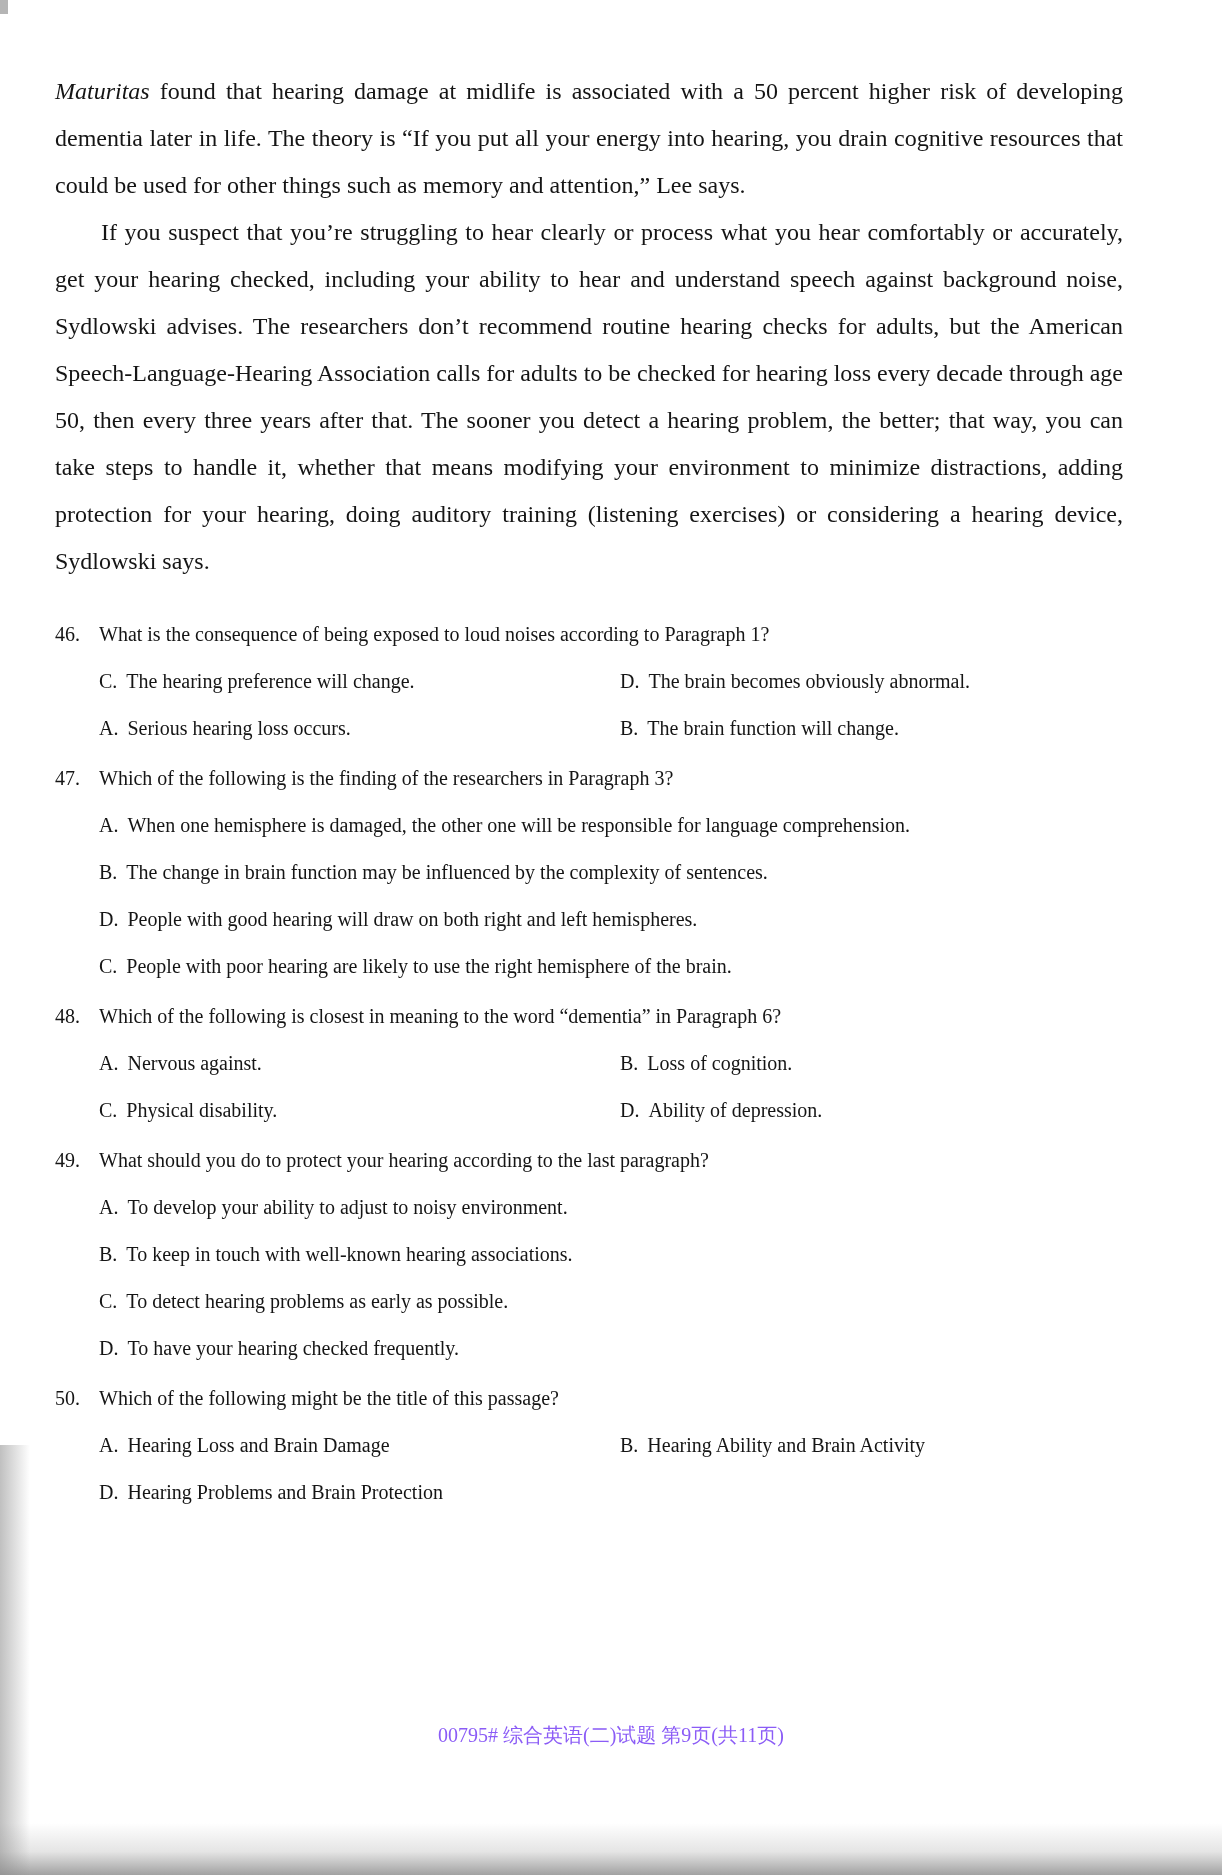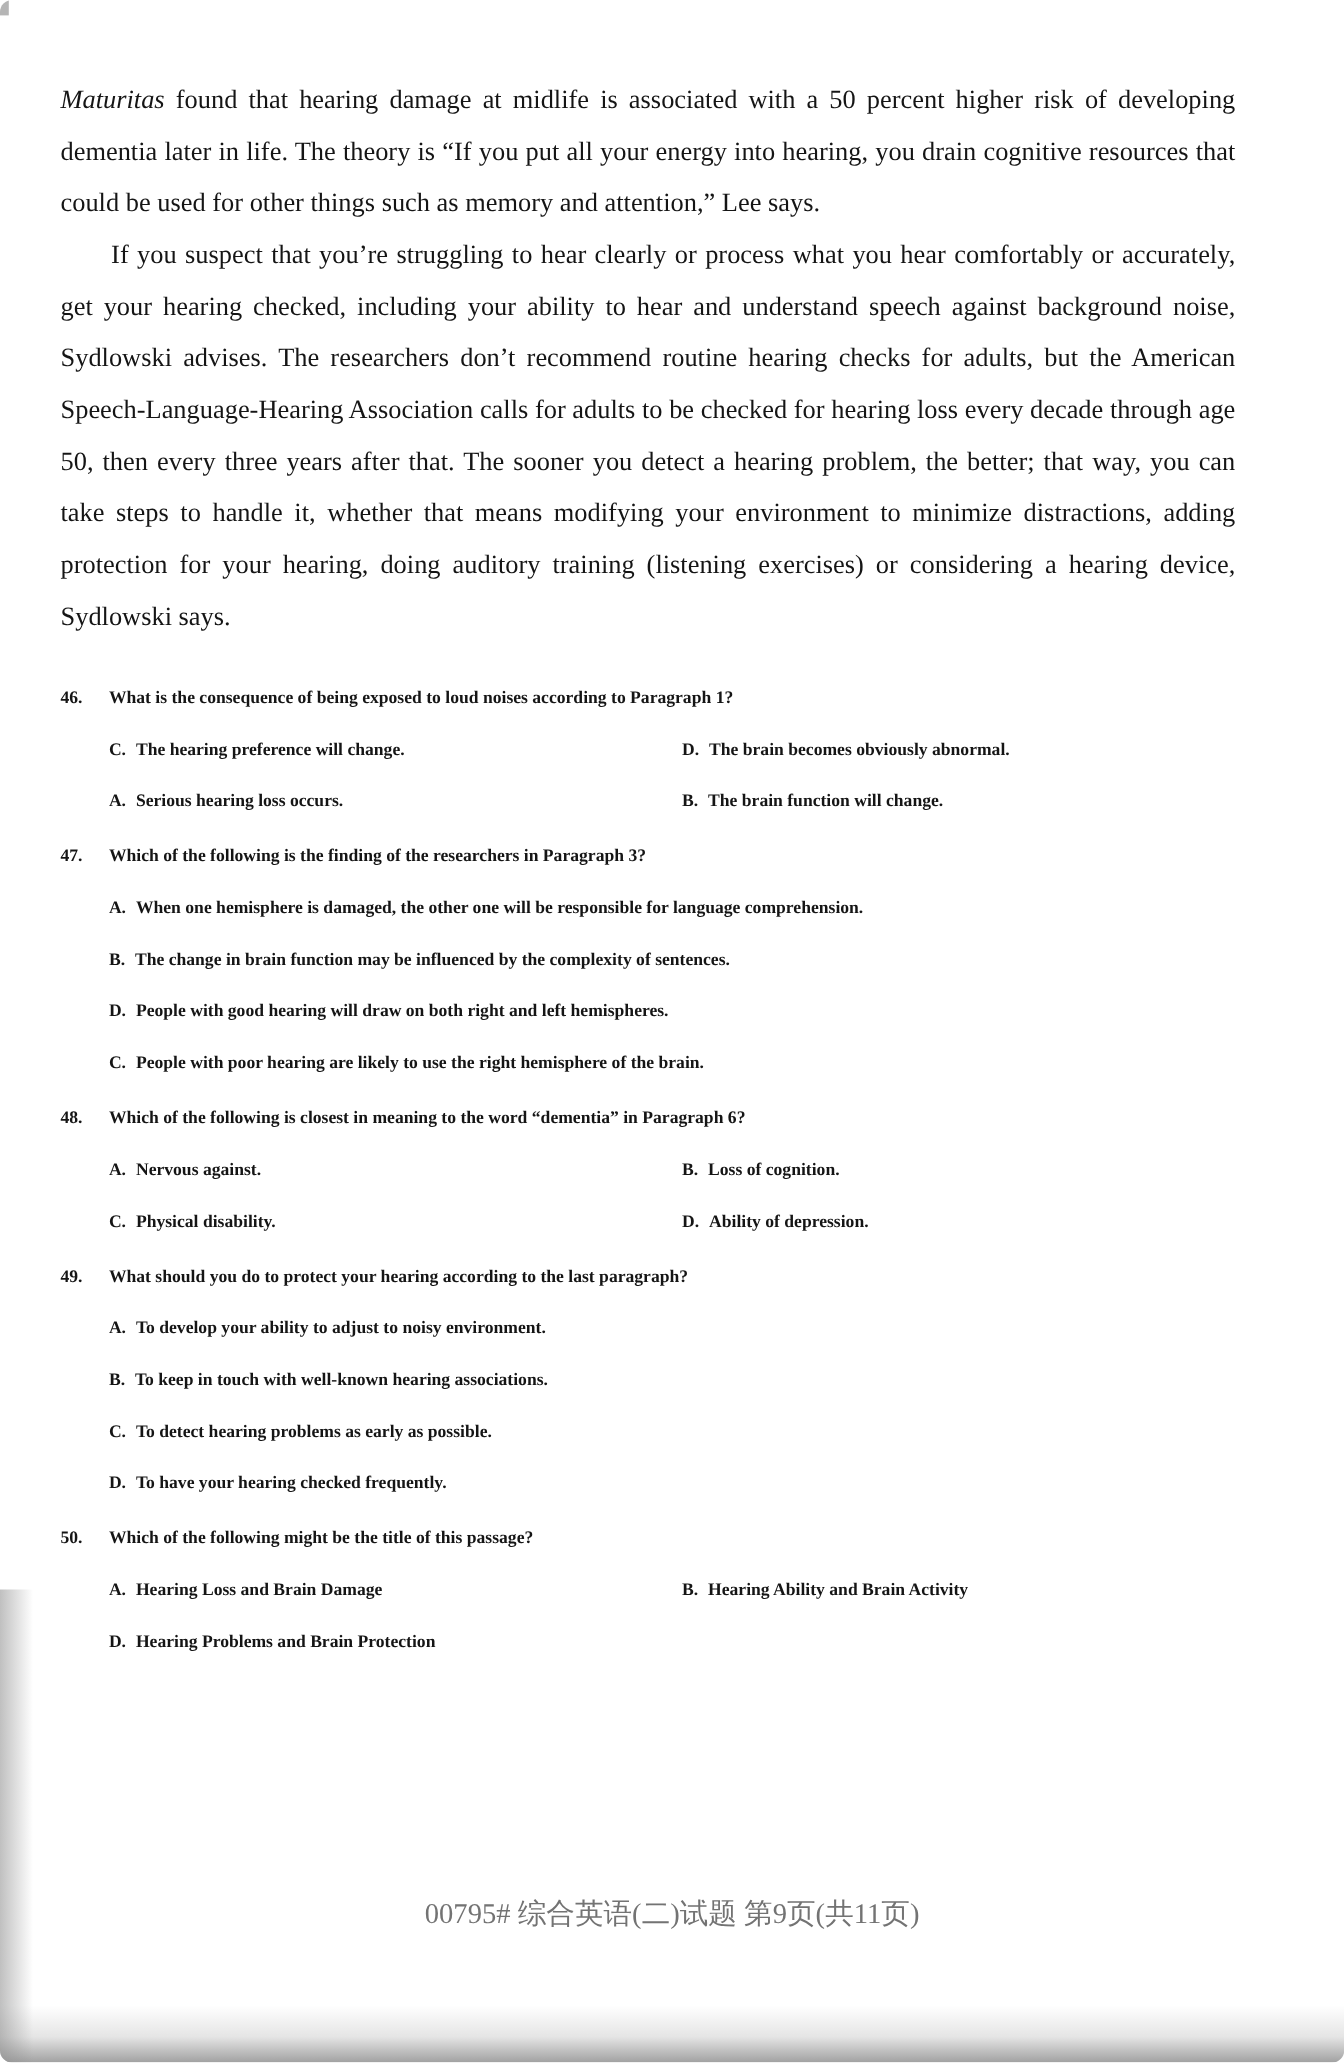--- a/index.html
+++ b/index.html
@@ -4,50 +4,49 @@
 <style>
   html, body { margin: 0; padding: 0; background: #ffffff; }
   .page {
     position: relative;
     width: 1222px;
     height: 1875px;
     background: #ffffff;
     font-family: "Liberation Serif", "DejaVu Serif", serif;
     color: #151515;
     overflow: hidden;
-    border-radius: 11px;
   }
   .content {
     position: absolute;
     top: 68px;
     left: 55px;
     width: 1068px;
   }
   .passage { font-size: 24px; line-height: 47px; }
   .passage p { margin: 0; text-align: justify; }
   .passage p.indent { text-indent: 46px; }
-  .questions { margin-top: 26px; font-size: 16px; line-height: 47px; font-weight: bold; }
+  .questions { margin-top: 26px; font-size: 20px; line-height: 47px; }
   .question { margin-top: 3px; }
   .q-row { display: flex; }
   .q-num { flex: 0 0 44px; }
   .q-text { flex: 1; }
   .q-opts { margin-left: 44px; }
   .opt-pair { display: flex; }
   .opt-left { flex: 0 0 521px; }
   .opt-right { flex: 1; }
   .opt-full { padding-left: 28px; text-indent: -28px; }
   .lbl { margin-right: 9px; }
   .footer {
     position: absolute;
     top: 1722px;
     left: 0;
     width: 100%;
     text-align: center;
-    font-size: 26px;
-    color: #737373;
+    font-size: 20px;
+    color: #8b5cf6;
   }
   .scan-shadow-bottom {
     position: absolute;
     left: 0; bottom: 0;
     width: 100%; height: 52px;
     background:
       linear-gradient(to top, rgba(130,130,130,0.75) 0%, rgba(180,180,180,0.35) 45%, rgba(220,220,220,0.0) 100%);
   }
   .scan-shadow-left {
     position: absolute;

